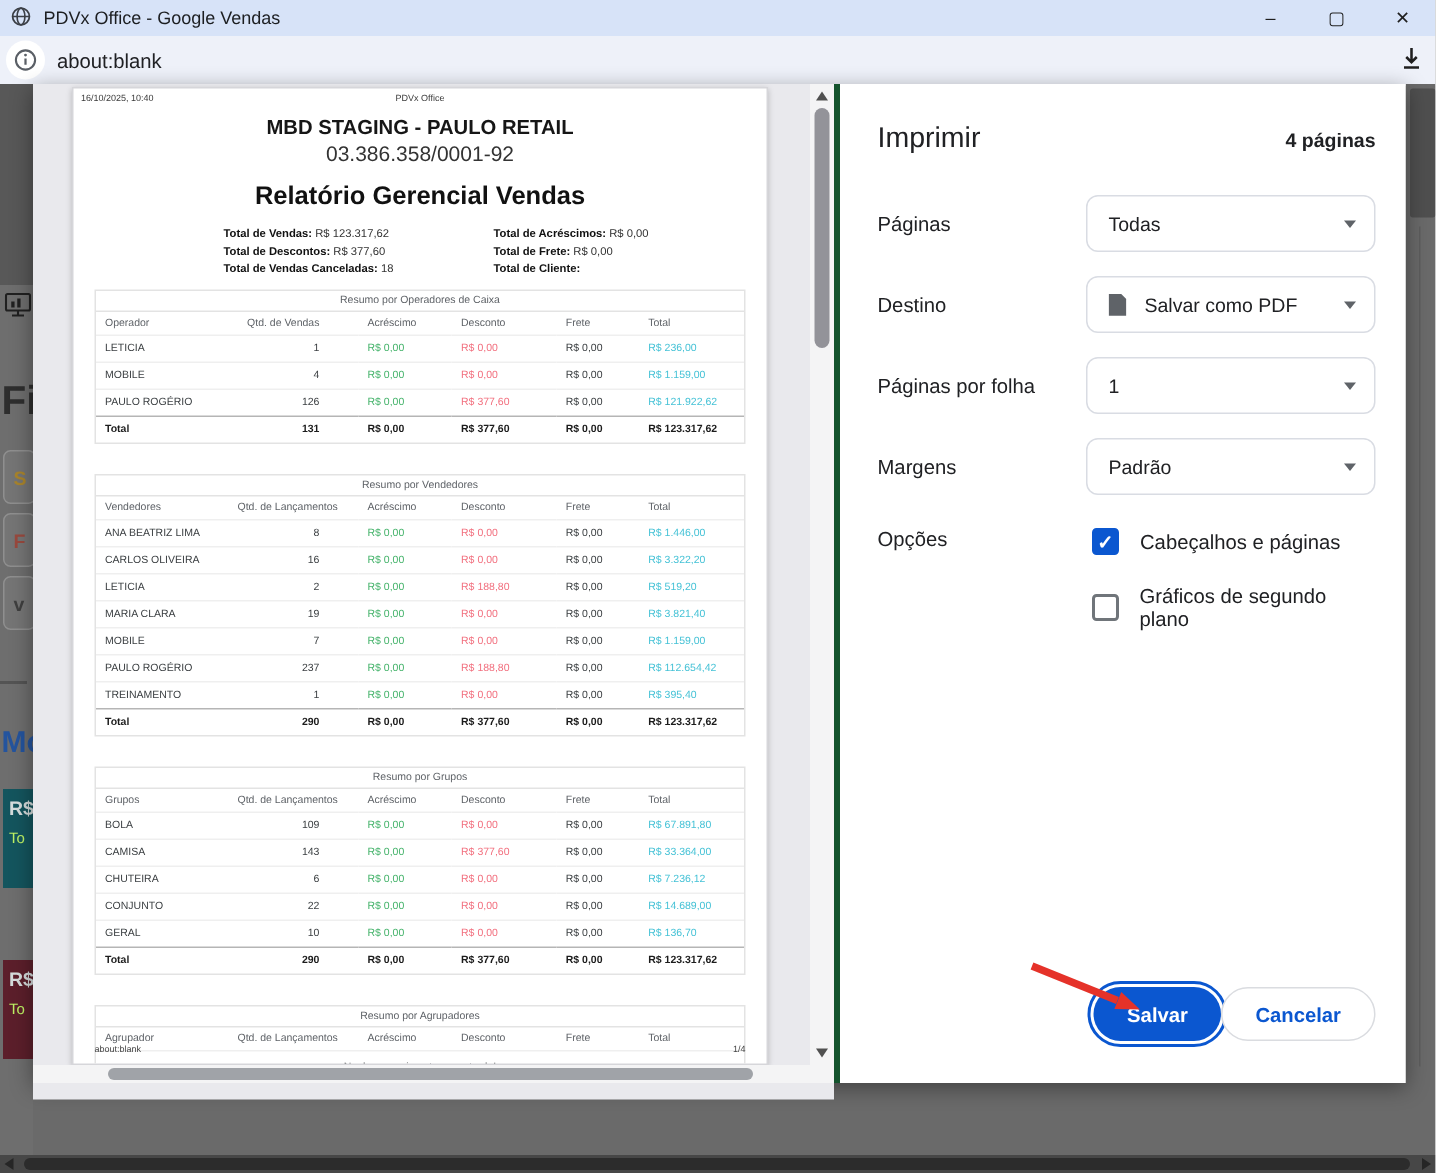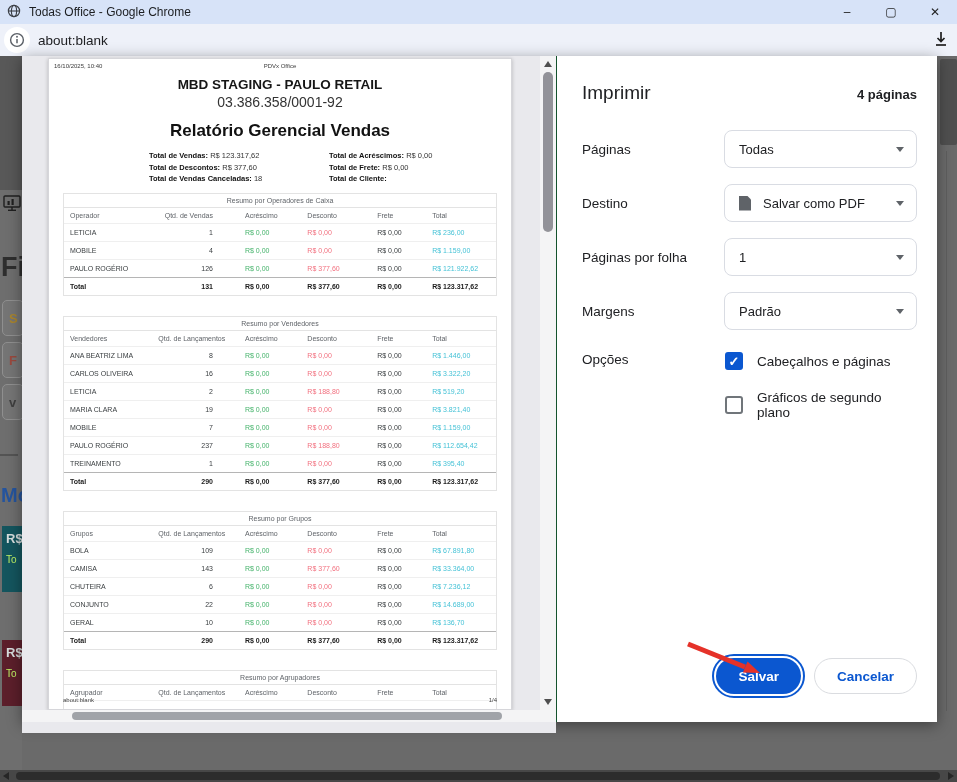--- a/index.html
+++ b/index.html
@@ -76,63 +76,63 @@
   .rt-data .rt-cell{border-top:1px solid #efefef;}
   .c0{width:22%;} .c1{width:16%;text-align:right;padding-right:26px;} .c2{width:15%;} .c3{width:17%;} .c4{width:13%;} .c5{width:17%;}
   .rt-data .c2{color:var(--acrescimo-green);} .rt-data .c3{color:var(--desconto-red);} .rt-data .c5{color:var(--total-cyan);}
   .rt-total .rt-cell{border-top:1px solid #b5b5b5;font-weight:700;color:#1c1c1c;}
   .rt-empty{border-top:1px solid #efefef;text-align:center;font-size:7px;color:#3c4043;padding:7px 0;}
   .pg-footer{position:absolute;left:14px;right:14px;bottom:6px;display:flex;justify-content:space-between;
              font-size:6px;color:#444;}
 
   
   .settings{position:absolute;left:534px;top:0;width:381px;height:666px;background:#fff;
-            border-left:1px solid #14532d;box-sizing:border-box;}
+            border-left:4px solid #14532d;box-sizing:border-box;}
   .set-header{position:absolute;left:25px;right:20px;top:26px;display:flex;align-items:baseline;justify-content:space-between;}
   .set-title{font-size:19px;color:#202124;}
   .set-pages{font-size:13px;font-weight:700;color:#202124;}
   .fields{position:absolute;left:25px;right:20px;top:74px;}
   .field-row{display:flex;align-items:center;justify-content:space-between;height:38px;margin-bottom:16px;}
   .field-label{font-size:13.5px;color:#202124;}
   .dropdown{width:193px;height:38px;box-sizing:border-box;border:1px solid #d9dce3;border-radius:8px;
             display:flex;align-items:center;padding:0 12px 0 14px;background:#fff;cursor:pointer;}
   .dd-value{font-size:13px;color:#202124;}
   .caret{margin-left:auto;width:0;height:0;border-left:4.5px solid transparent;border-right:4.5px solid transparent;
          border-top:5px solid #5f6368;}
   .pdf-icon{width:12px;height:15px;background:#5f6368;margin-right:12px;
             clip-path:polygon(0 0,8px 0,12px 4px,12px 15px,0 15px);}
   .options-row{position:absolute;left:25px;right:20px;top:296px;display:flex;}
   .opts{position:absolute;left:143px;display:flex;flex-direction:column;gap:20px;}
   .opt{display:flex;align-items:center;cursor:pointer;}
   .cb{width:18px;height:18px;box-sizing:border-box;border-radius:3px;border:2px solid #70757a;background:#fff;
       display:flex;align-items:center;justify-content:center;font-size:13px;font-weight:700;color:#fff;}
   .cb.checked{background:var(--accent-blue);border-color:var(--accent-blue);}
   .opt-label{font-size:13.5px;color:#202124;margin-left:14px;}
-  .btn-row{position:absolute;right:20px;bottom:28px;display:flex;gap:13px;align-items:center;}
+  .btn-row{position:absolute;right:20px;bottom:28px;display:flex;gap:0;align-items:center;}
   .btn{height:36px;border-radius:18px;font-size:13.5px;font-weight:700;padding:0 22px;cursor:pointer;
        font-family:"Liberation Sans",sans-serif;}
   .btn-primary{background:var(--accent-blue);color:#fff;border:none;outline:2px solid var(--accent-blue);outline-offset:2px;}
   .btn-secondary{background:#fff;color:var(--accent-blue);border:1px solid #dadce0;}
 
   .arrow-svg{position:absolute;left:682px;top:636px;pointer-events:none;}
 </style>
 </head>
 <body>
 
 <div id="screen">
 
   <div class="titlebar">
     <span class="tb-title" style="margin-left:7px">
       <svg width="14" height="14" viewBox="0 0 14 14">
           <circle cx="7" cy="7" r="5.6" fill="none" stroke="#3b3f46" stroke-width="1.2"></circle>
           <ellipse cx="7" cy="7" rx="2.6" ry="5.6" fill="none" stroke="#3b3f46" stroke-width="1.1"></ellipse>
           <line x1="1.4" y1="7" x2="12.6" y2="7" stroke="#3b3f46" stroke-width="1.1"></line>
         </svg>
     </span>
-    <span class="tb-title">Todas Office - Google Chrome</span>
+    <span class="tb-title">PDVx Office - Google Vendas</span>
     <div class="tb-controls">
         <div class="tb-btn">–</div>
         <div class="tb-btn">▢</div>
         <div class="tb-btn">✕</div>
       </div>
   </div>
 
   <div class="urlbar">
     <span class="info-pill">
       <svg width="16" height="16" viewBox="0 0 16 16">

